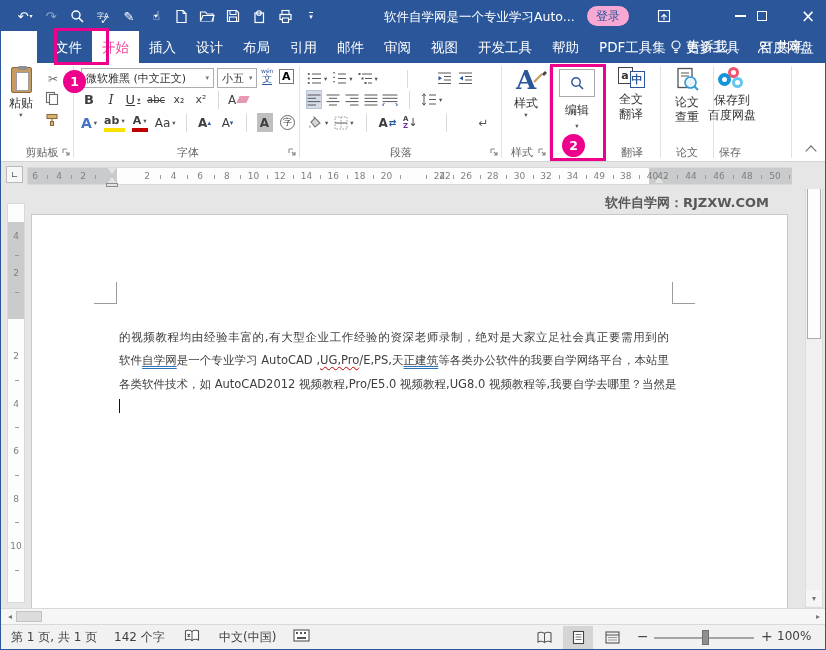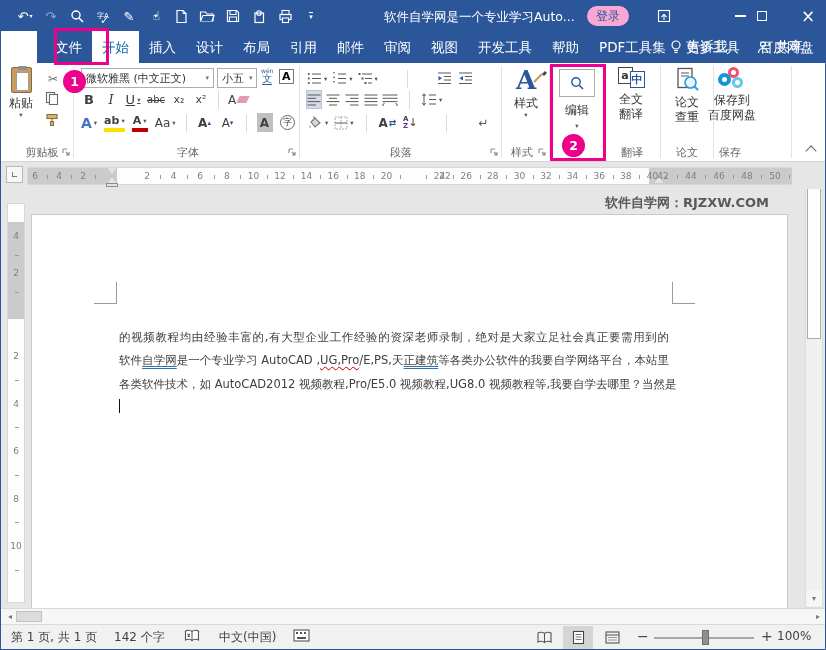--- a/index.html
+++ b/index.html
@@ -19,21 +19,21 @@
   .qt-spell::after{content:"✓";position:absolute;left:3px;top:5px;font-size:11px;}
   .qt-more{border-top:1px solid #fff;font-size:7px;padding-top:1px;color:#fff;}
   .title-text{position:absolute;left:383px;top:8px;font-size:12.5px;color:#fff;white-space:nowrap;}
   .login{position:absolute;left:586px;top:5px;height:20px;padding:0 9px;background:#f9a8d4;color:#2b579a;
          font-size:12px;display:flex;align-items:center;border-radius:10px;}
   .winbtn{position:absolute;top:0;width:34px;height:30px;display:flex;align-items:center;justify-content:center;color:#fff;}
 
   
   .tabrow{position:absolute;left:0;top:30px;width:100%;height:32px;background:#2b579a;display:flex;align-items:stretch;padding-left:8px;margin-left:36px;}
   .tab{padding:0 10px;line-height:32px;font-size:13.5px;color:#fff;white-space:nowrap;}
-  .tab.active{background:#fff;color:#0369a1;}
+  .tab.active{background:#fff;color:#ec4899;}
   .tr-right{position:absolute;top:30px;height:32px;display:flex;align-items:center;gap:4px;color:#fff;font-size:13.5px;}
 
   
   .ribbon{position:absolute;left:0;top:62px;width:100%;height:99px;background:#fff;border-bottom:1px solid #d4d4d4;}
   .gsep{position:absolute;top:3px;height:92px;width:1px;background:#e2e2e2;}
   .glabel{position:absolute;top:82px;font-size:11px;color:#666;white-space:nowrap;transform:translateX(-50%);}
   .launcher{position:absolute;top:84px;width:10px;height:10px;}
   .launcher svg{display:block;}
   .bigbtn{position:absolute;display:flex;flex-direction:column;align-items:center;color:#333;font-size:12px;line-height:15px;}
   .dd{font-size:6.5px;color:#555;line-height:8px;}
@@ -601,21 +601,21 @@
         <span class="rnum" style="left: 438.2px;">26</span>
         <span class="rtick" style="left: 451.5px;"></span>
         <span class="rnum" style="left: 464.8px;">28</span>
         <span class="rtick" style="left: 478.1px;"></span>
         <span class="rnum" style="left: 491.4px;">30</span>
         <span class="rtick" style="left: 504.7px;"></span>
         <span class="rnum" style="left: 518px;">32</span>
         <span class="rtick" style="left: 531.3px;"></span>
         <span class="rnum" style="left: 544.6px;">34</span>
         <span class="rtick" style="left: 557.9px;"></span>
-        <span class="rnum" style="left: 571.2px;">36</span>
+        <span class="rnum" style="left: 571.2px;">49</span>
         <span class="rtick" style="left: 584.5px;"></span>
         <span class="rnum" style="left: 597.8px;">38</span>
         <span class="rtick" style="left: 611.1px;"></span>
         <span class="rnum" style="left: 624.4px;">40</span>
         <span class="rtick" style="left: 637.7px;"></span>
         <span class="rnum" style="left: 635px;">42</span>
         <span class="rtick" style="left: 649px;"></span>
         <span class="rnum" style="left: 663px;">44</span>
         <span class="rtick" style="left: 677px;"></span>
         <span class="rnum" style="left: 691px;">46</span>

